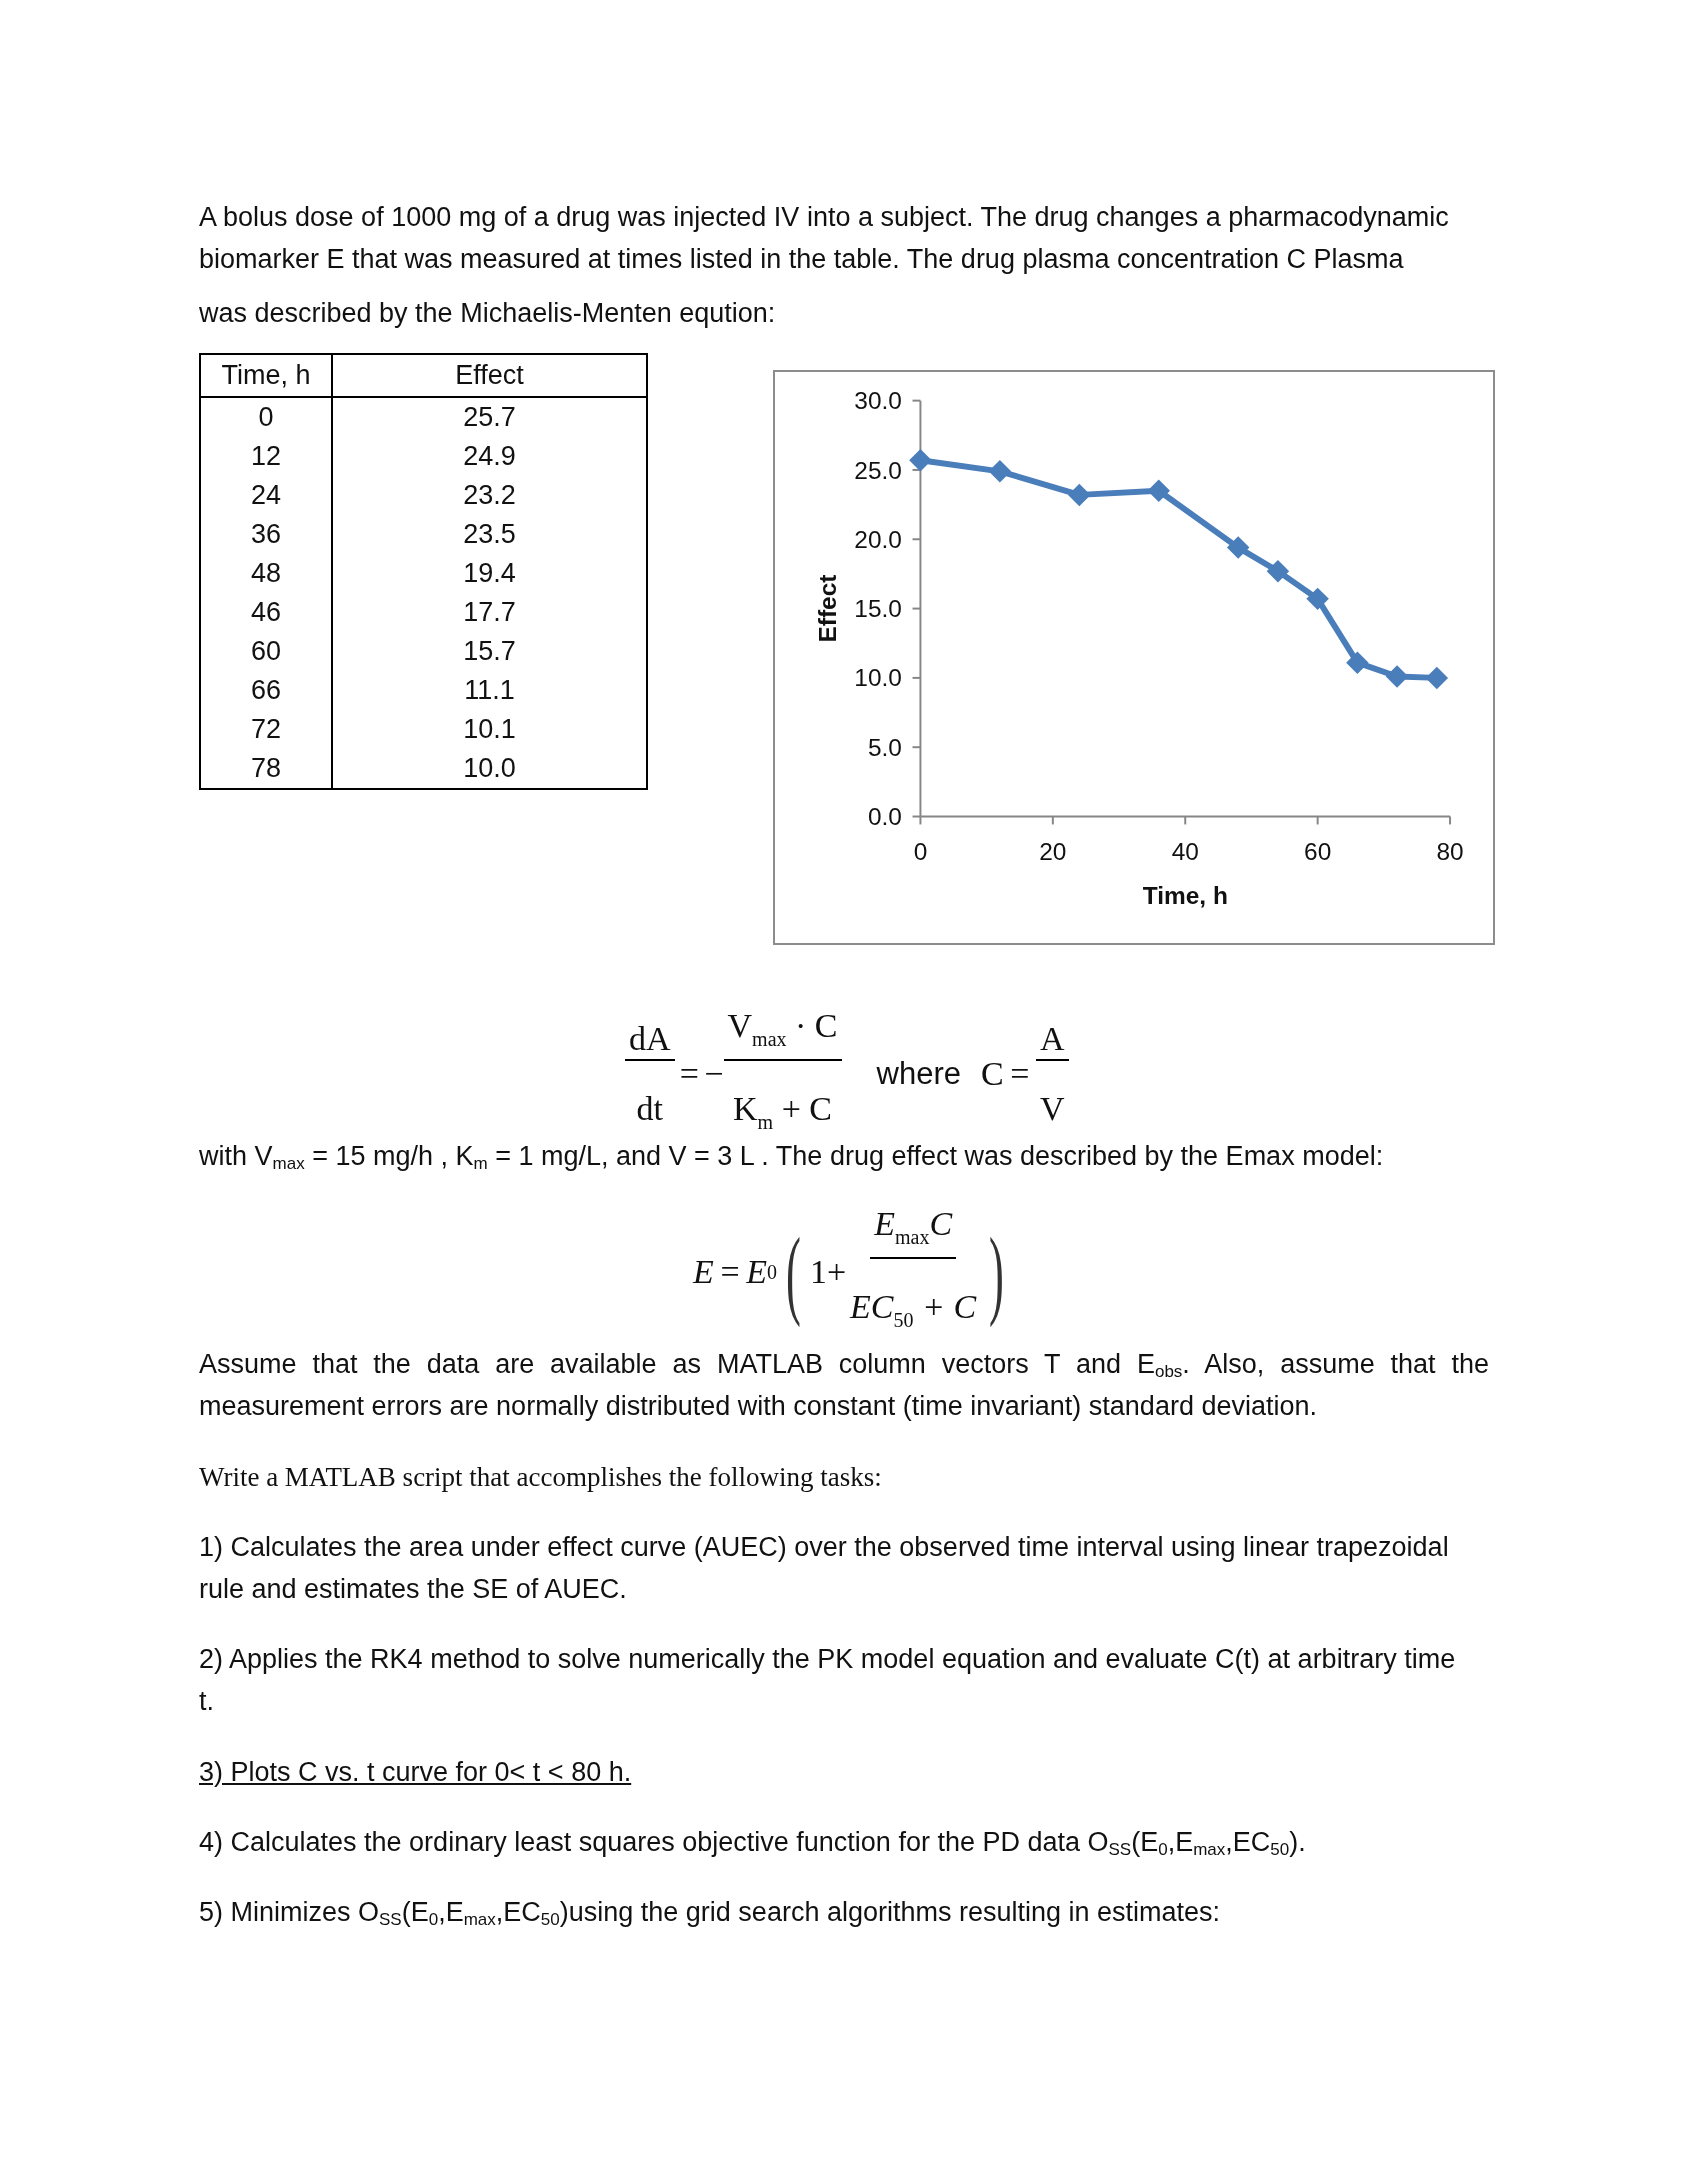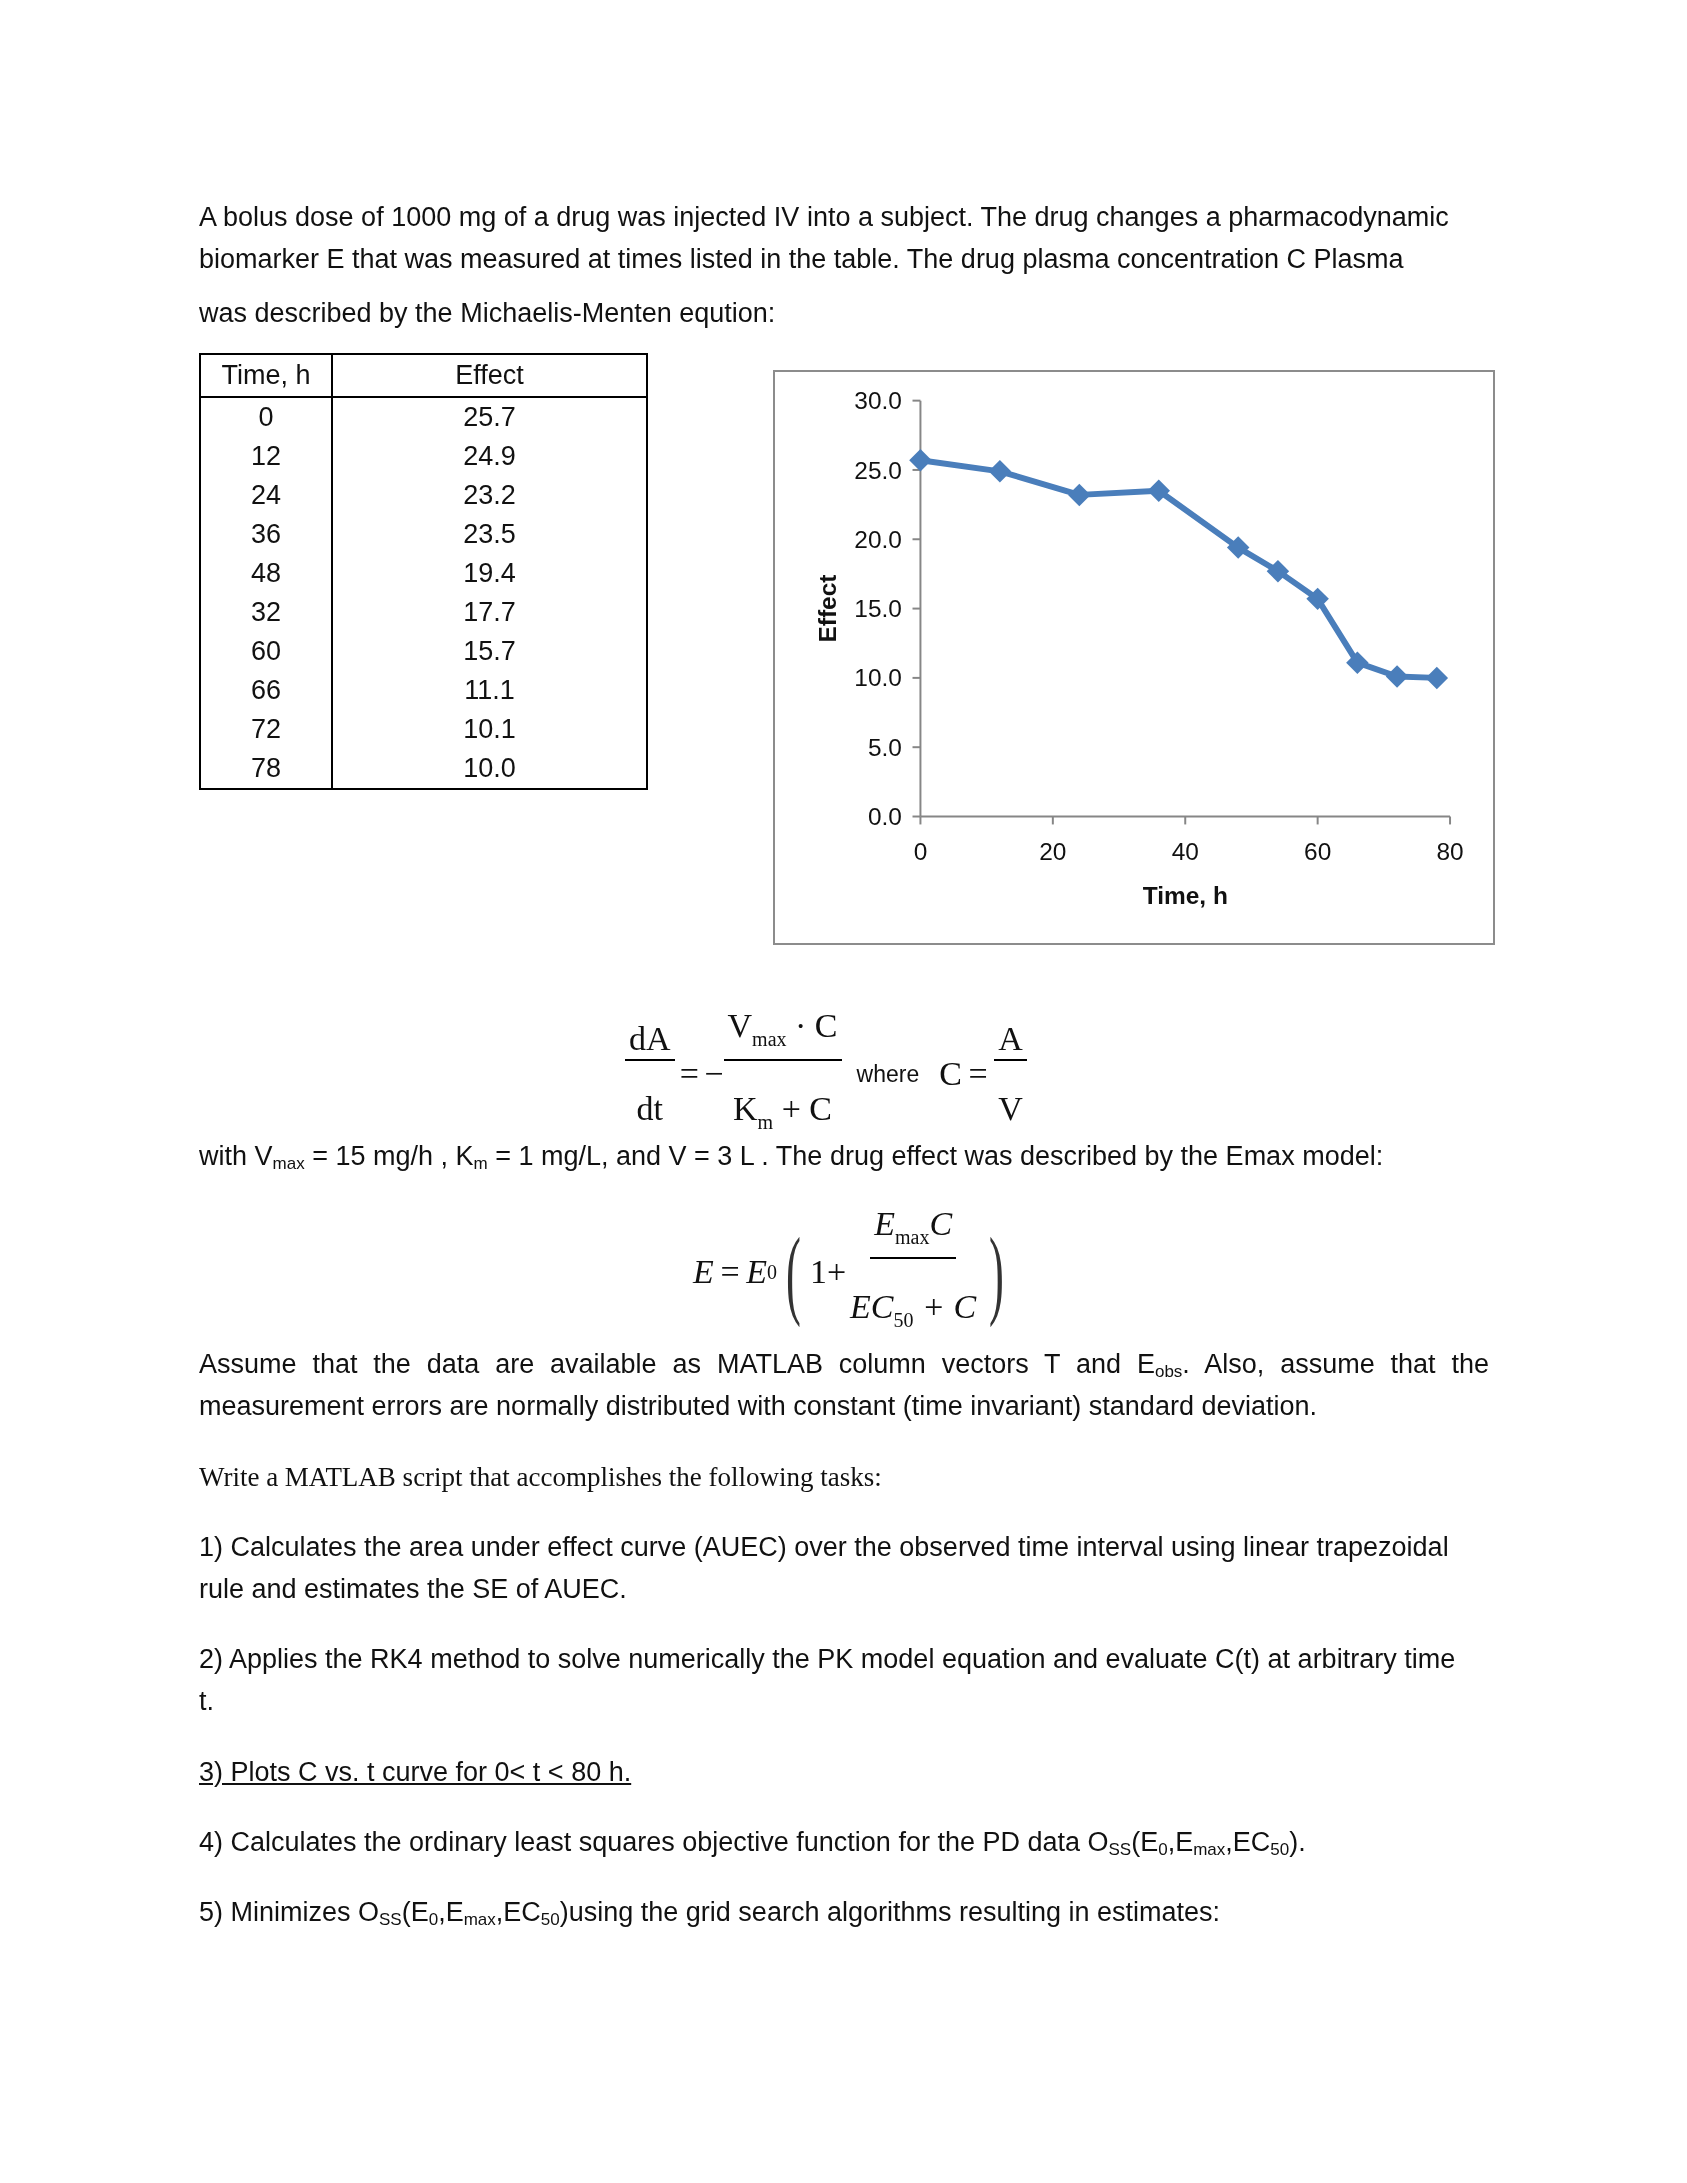--- a/index.html
+++ b/index.html
@@ -57,21 +57,21 @@
       </tr>
       <tr>
         <td class="c1">36</td>
         <td>23.5</td>
       </tr>
       <tr>
         <td class="c1">48</td>
         <td>19.4</td>
       </tr>
       <tr>
-        <td class="c1">32</td>
+        <td class="c1">46</td>
         <td>17.7</td>
       </tr>
       <tr>
         <td class="c1">60</td>
         <td>15.7</td>
       </tr>
       <tr>
         <td class="c1">66</td>
         <td>11.1</td>
       </tr>
@@ -133,21 +133,21 @@
   <span class="frac">
     <span class="num">dA</span>
     <span class="den">dt</span>
   </span>
   <span style="margin:0 5.3px;">=</span>
   <span>−</span>
   <span class="frac">
     <span class="num"><span>V</span><span class="sub-serif">max</span><span> · C</span></span>
     <span class="den"><span>K</span><span class="sub-serif">m</span><span> + C</span></span>
   </span>
-  <span style="font-family:'Liberation Sans',sans-serif; font-size:23px; margin:0 20px 0 15px;">where</span>
+  <span style="font-family:'Liberation Sans',sans-serif; font-size:31px; margin:0 20px 0 35px;">where</span>
   <span>C</span>
   <span style="margin:0 6.6px;">=</span>
   <span class="frac">
     <span class="num">A</span>
     <span class="den">V</span>
   </span>
 </div>
 
 <p class="p" style="top:1135px;"><span>with V</span><sub class="s">max</sub><span> = 15 mg/h , K</span><sub class="s">m</sub><span> = 1 mg/L, and V = 3 L  . The drug effect was described by the Emax model:</span></p>
 

